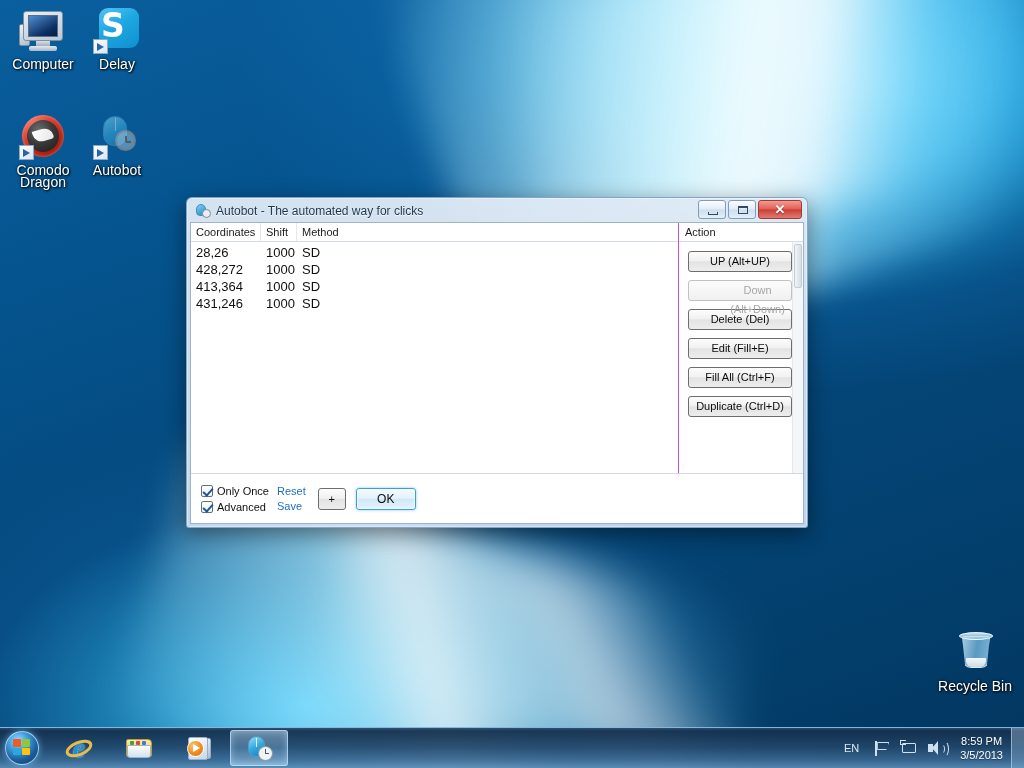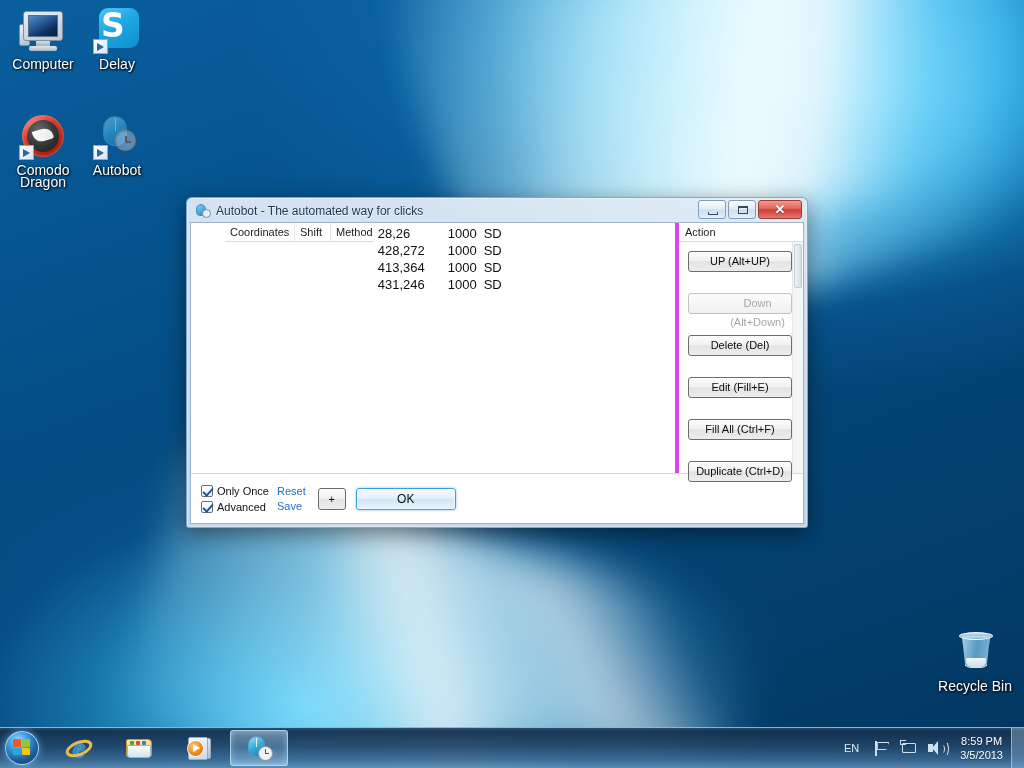--- a/index.html
+++ b/index.html
@@ -344,24 +344,23 @@
     position: relative;
   }
   #upper {
     flex: 1;
     display: flex;
     min-height: 0;
   }
   #list-pane {
     flex: 1;
     display: flex;
-    flex-direction: row;
+    flex-direction: column;
     min-width: 0;
-    border-right: 4px solid #d946ef;
-    padding-left: 34px;
+    border-right: 1px solid #d946ef;
   }
   #list-header {
     display: flex;
     height: 18px;
     border-bottom: 1px solid #d5dde4;
     background: #ffffff;
     flex: none;
   }
   .col-head {
     font-size: 11px;
@@ -418,21 +417,21 @@
   }
   #action-body {
     flex: 1;
     padding: 9px 9px 0 9px;
     box-sizing: border-box;
   }
   .act-btn {
     display: block;
     width: 104px;
     height: 21px;
-    margin-bottom: 21px;
+    margin-bottom: 8px;
     font-family: "Liberation Sans", sans-serif;
     font-size: 11px;
     color: #0c0c0c;
     background: linear-gradient(180deg,#fcfcfc 0%,#f1f1f1 46%,#e3e3e3 52%,#ededed 100%);
     border: 1px solid #6d6d6d;
     border-radius: 3px;
     box-sizing: border-box;
     cursor: default;
     text-align: center;
     line-height: 19px;
@@ -537,21 +536,21 @@
     border: 1px solid #6d6d6d;
     border-radius: 3px;
     box-sizing: border-box;
     cursor: default;
     margin-right: 10px;
     flex: none;
     padding: 0;
     font-family: "Liberation Sans", sans-serif;
   }
   #ok-btn {
-    width: 100px; height: 22px;
+    width: 60px; height: 22px;
     font-size: 12px;
     color: #0b0b0b;
     background: linear-gradient(180deg,#f4fbff 0%,#e4f2fb 46%,#cfe7f7 52%,#e6f4fd 100%);
     border: 1px solid #3c9fd6;
     border-radius: 3px;
     box-sizing: border-box;
     box-shadow: 0 0 3px rgba(70,170,230,0.65), inset 0 0 0 1px rgba(255,255,255,0.7);
     cursor: default;
     flex: none;
     padding: 0;

